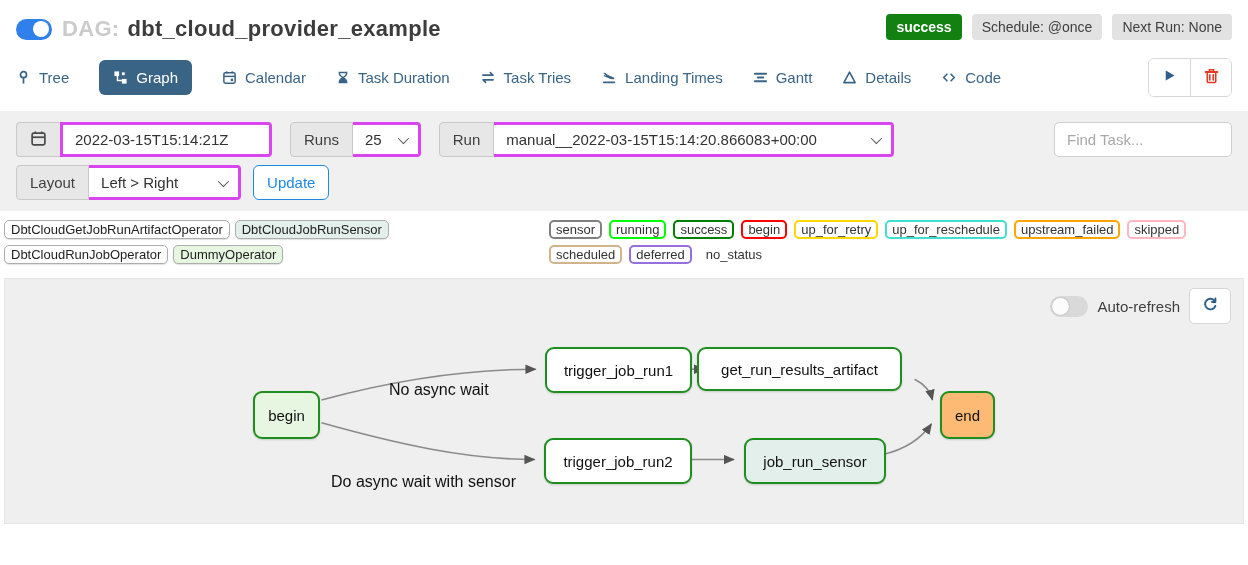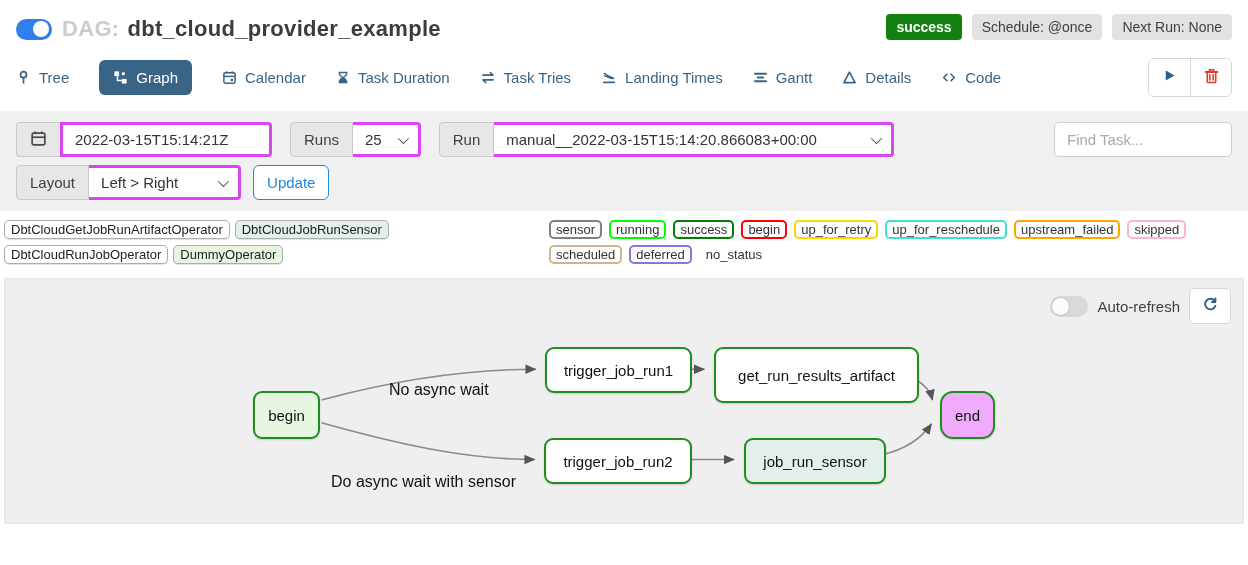--- a/index.html
+++ b/index.html
@@ -58,21 +58,21 @@
   .toggle-off .knob { position: absolute; top: 2px; left: 2px; width: 17px; height: 17px; border-radius: 50%; background: #fcfcfc; box-shadow: 0 0 2px rgba(0,0,0,.25); }
   .ar-label { font-size: 15px; color: #3f3f3f; }
   .refresh-btn { width: 42px; height: 36px; background: #fff; border: 1px solid #d6d6d6; border-radius: 5px;
     display: flex; align-items: center; justify-content: center; cursor: pointer; }
 
   .edges { position: absolute; inset: 0; width: 100%; height: 100%; }
   .node { position: absolute; border: 2.5px solid #1e8e1e; border-radius: 9px; display: flex; align-items: center;
     justify-content: center; font-size: 15px; color: #111; box-shadow: 0 1px 2px rgba(0,0,0,.15); cursor: pointer; white-space: nowrap; }
   #node-begin  { left: 248px; top: 112px; width: 67px;  height: 48px; }
   #node-tjr1   { left: 540px; top: 68px;  width: 147px; height: 46px; }
-  #node-grra   { left: 709px; top: 68px;  width: 205px; height: 56px; }
+  #node-grra   { left: 692px; top: 68px;  width: 205px; height: 44px; }
   #node-tjr2   { left: 539px; top: 159px; width: 148px; height: 46px; }
   #node-jrs    { left: 739px; top: 159px; width: 142px; height: 46px; }
   #node-end    { left: 935px; top: 112px; width: 55px;  height: 48px; }
   .edge-label { position: absolute; font-size: 16px; color: #111; white-space: nowrap; }
   #elabel-0 { left: 384px; top: 102px; }
   #elabel-1 { left: 326px; top: 194px; }
 </style>
 </head>
 <body>
 
@@ -284,17 +284,17 @@
             <path d="M12.6,2.4 V5.6 H9.4" stroke-linejoin="round"></path>
           </svg></span>
     </div>
   </div>
 
   <div class="node" id="node-begin" style="background: rgb(231, 246, 225);">begin</div>
   <div class="node" id="node-tjr1" style="background: rgb(255, 255, 255);">trigger_job_run1</div>
   <div class="node" id="node-grra" style="background: rgb(255, 255, 255);">get_run_results_artifact</div>
   <div class="node" id="node-tjr2" style="background: rgb(255, 255, 255);">trigger_job_run2</div>
   <div class="node" id="node-jrs" style="background: rgb(227, 239, 235);">job_run_sensor</div>
-  <div class="node" id="node-end" style="background: #f0abfc; border-radius: 13px;">end</div>
+  <div class="node" id="node-end" style="background: #fdba74;">end</div>
 
   <div class="edge-label" id="elabel-0">No async wait</div>
   <div class="edge-label" id="elabel-1">Do async wait with sensor</div>
 </div>
 
 </body></html>

